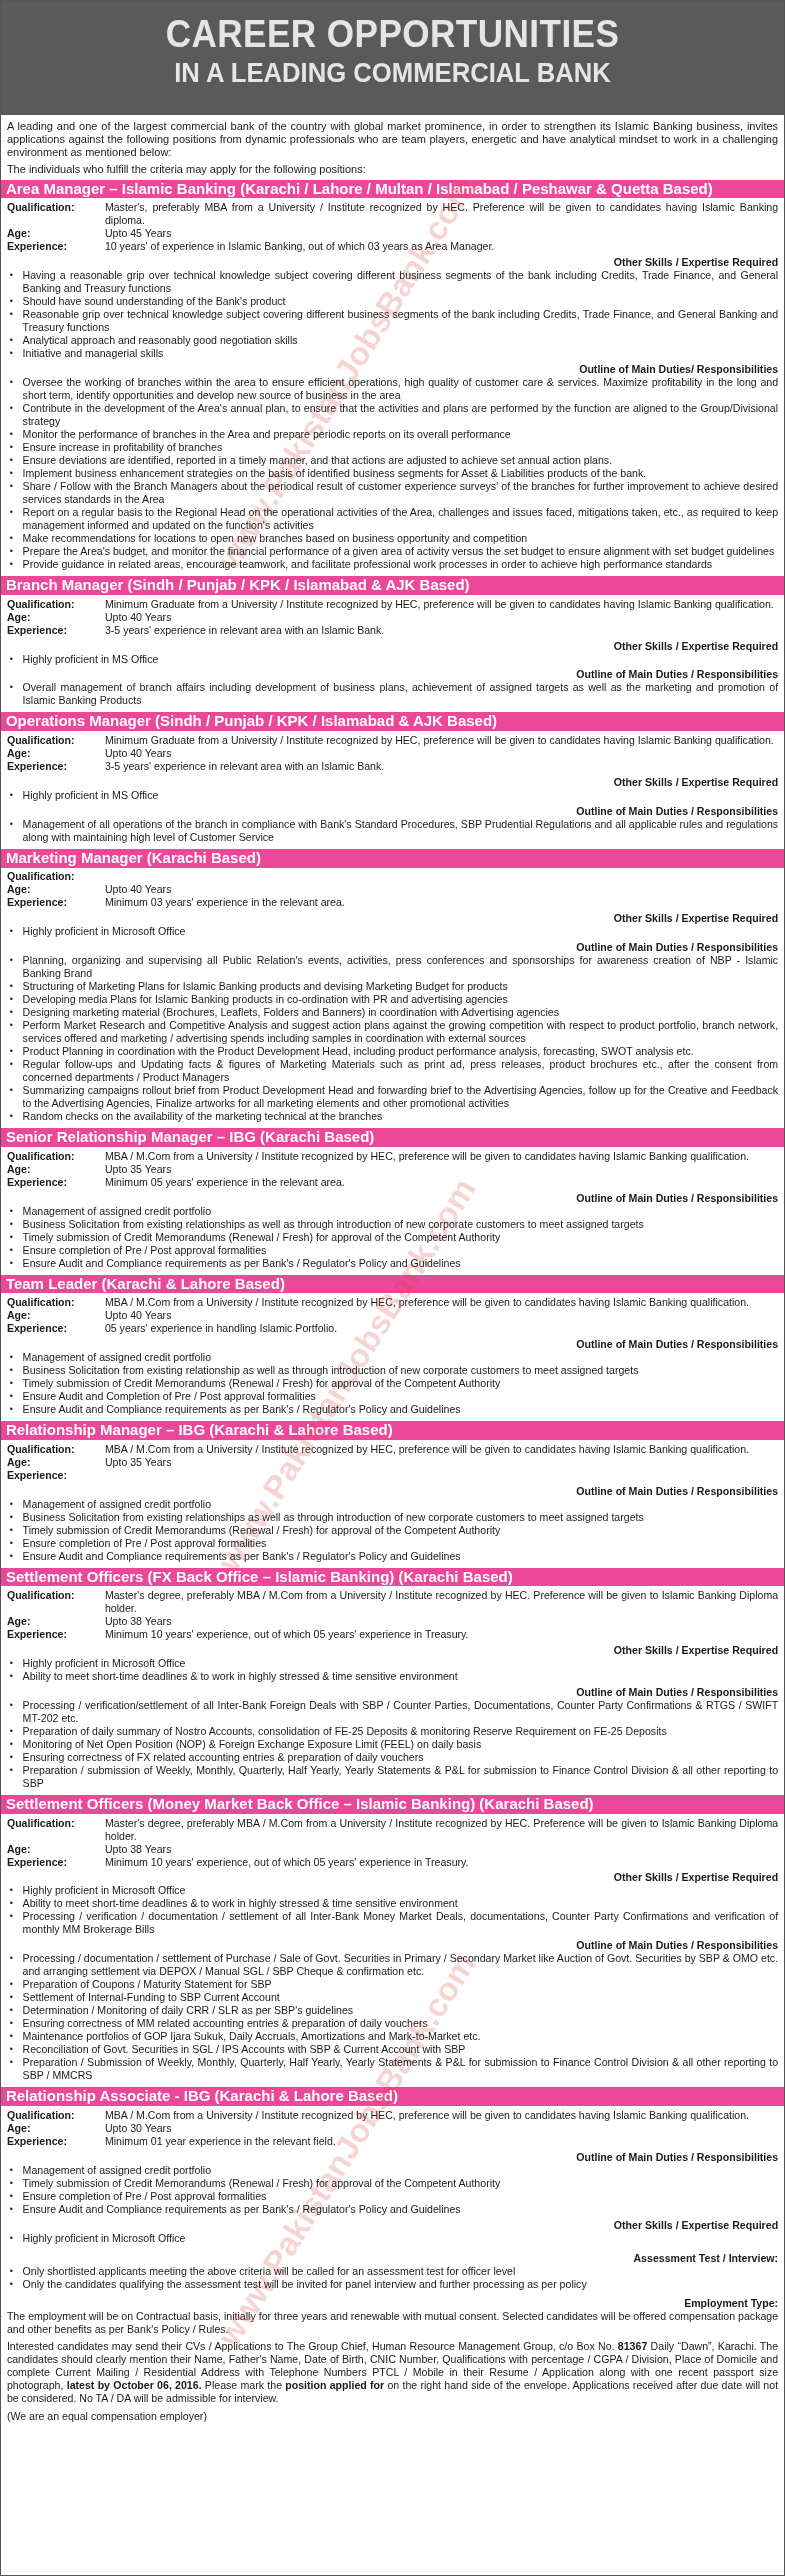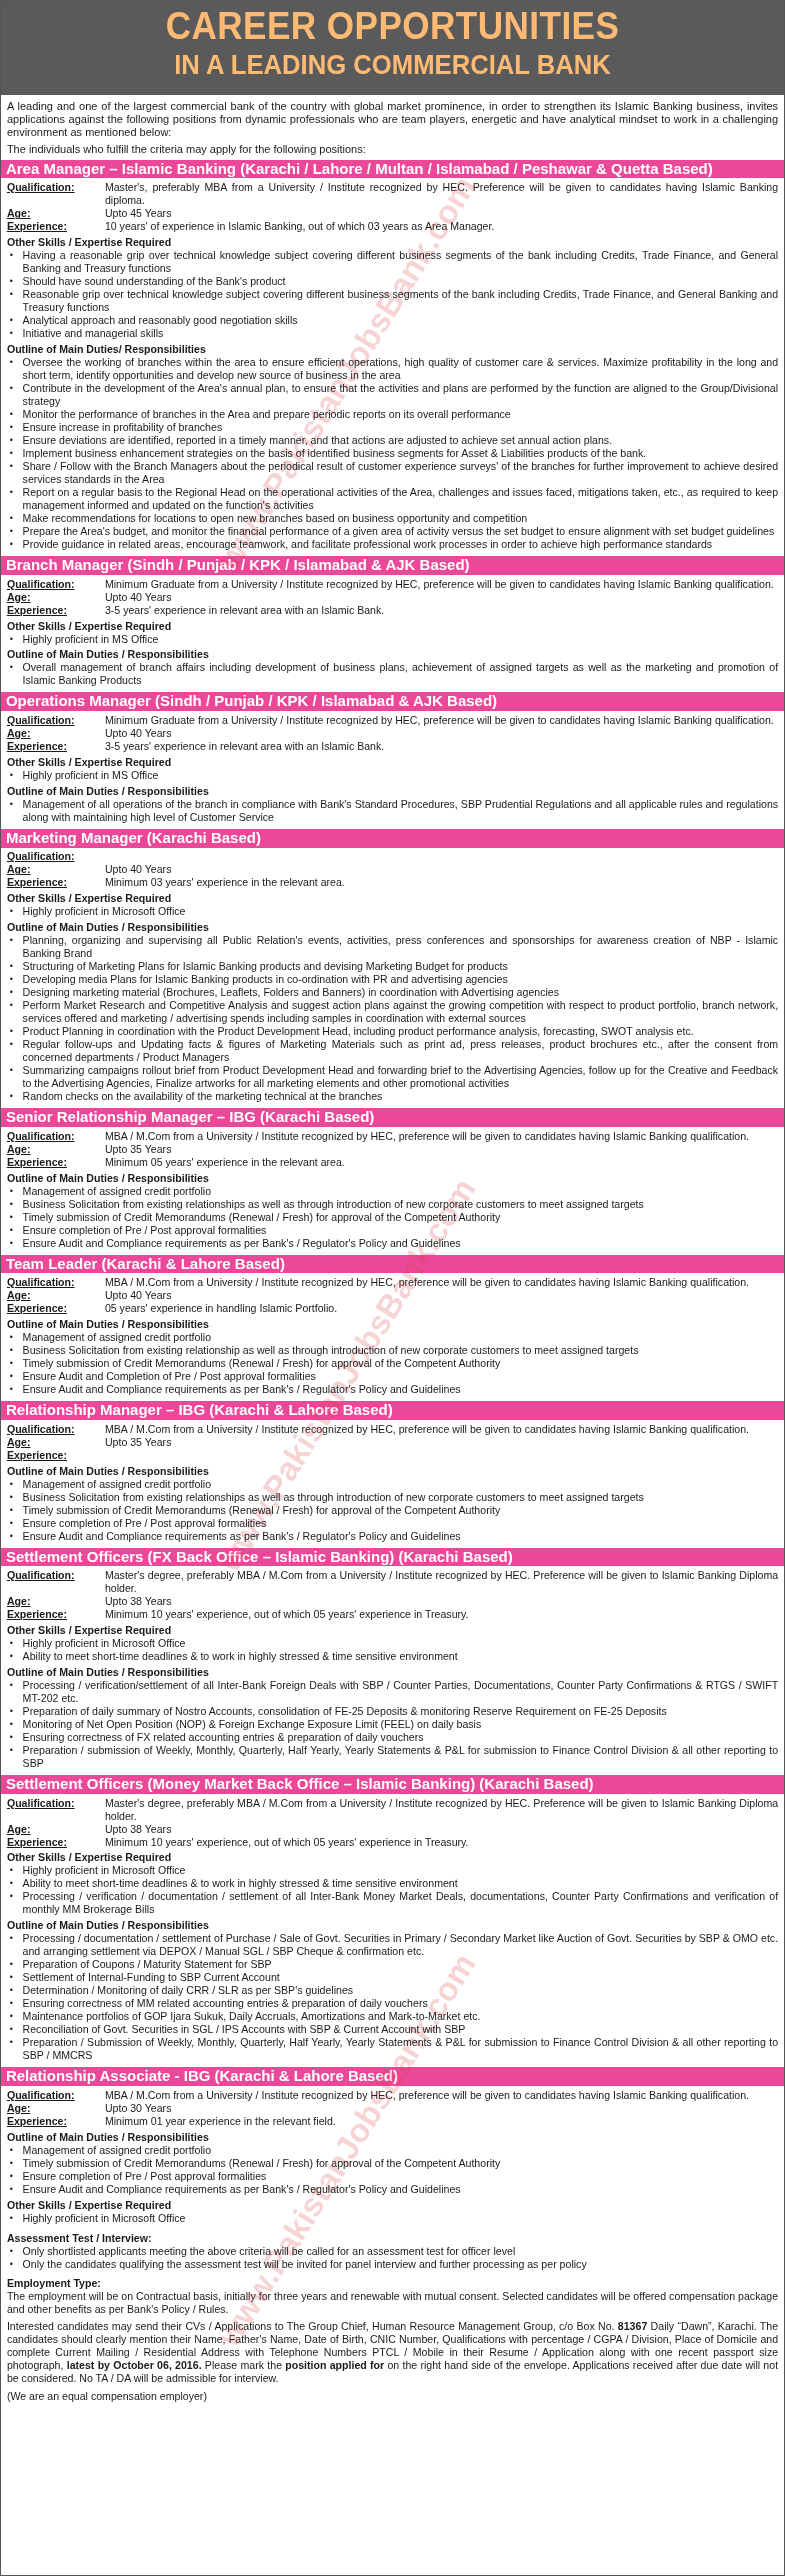--- a/index.html
+++ b/index.html
@@ -1,28 +1,28 @@
 <!DOCTYPE html>
 <html><head>
 <meta charset="utf-8">
 <style>
   html, body { margin: 0; padding: 0; background: #ffffff; }
   body { width: 785px; height: 2576px; overflow: hidden; font-family: "Liberation Sans", sans-serif; color: #1a1a1a; }
   .page { width: 783px; height: 2574px; border: 1px solid #555; position: relative; overflow: hidden; }
-  .masthead { background: #5a5a5a; color: #fdba74; text-align: center; height: 94px; padding-top: 3px; box-sizing: border-box; }
+  .masthead { background: #5a5a5a; color: #e5e5e5; text-align: center; height: 114px; padding-top: 11px; box-sizing: border-box; }
   .masthead .t1 { font-family: "Liberation Sans", sans-serif; font-weight: bold; font-size: 39px; line-height: 43px; letter-spacing: 0.5px; transform: scaleX(0.9); }
   .masthead .t2 { font-family: "Liberation Sans", sans-serif; font-weight: bold; font-size: 28.5px; line-height: 35px; transform: scaleX(0.9); }
   .intro { padding: 4.9px 5.9px 0 5.9px; font-size: 11px; line-height: 13px; text-align: justify; }
   .intro p { margin: 0 0 3.9px 0; }
   .sec-bar { background: #ec4899; color: #fff; font-weight: bold; font-size: 15px; line-height: 18.7px; padding: 0 4.9px; margin-top: 3px; white-space: nowrap; overflow: hidden; }
   .sec-body { padding: 2.9px 5.9px 2px 5.9px; font-size: 10.6px; line-height: 13px; }
   .kv { display: flex; }
-  .kv .k { width: 98px; flex: 0 0 98px; font-weight: bold; text-decoration: underline; }
+  .kv .k { width: 98px; flex: 0 0 98px; font-weight: bold; }
   .kv .v { flex: 1; text-align: justify; }
-  .sub { font-weight: bold; margin-top: 2.9px; }
+  .sub { font-weight: bold; margin-top: 2.9px; text-align: right; }
   ul.bl { list-style: none; margin: 0; padding: 0; }
   ul.bl li { position: relative; padding-left: 15.7px; text-align: justify; }
   ul.bl li::before { content: "•"; position: absolute; left: 2.9px; top: 0; font-size: 8.8px; }
   .footer { padding: 2px 5.9px; font-size: 10.6px; line-height: 13px; }
   .footer p { margin: 0 0 4.9px 0; text-align: justify; }
   .center { text-align: center; }
   .watermark { position: absolute; color: rgba(220,60,60,0.22); font-weight: bold; font-size: 33px; transform: rotate(-58deg); white-space: nowrap; pointer-events: none; }
 </style>
 </head>
 <body>

